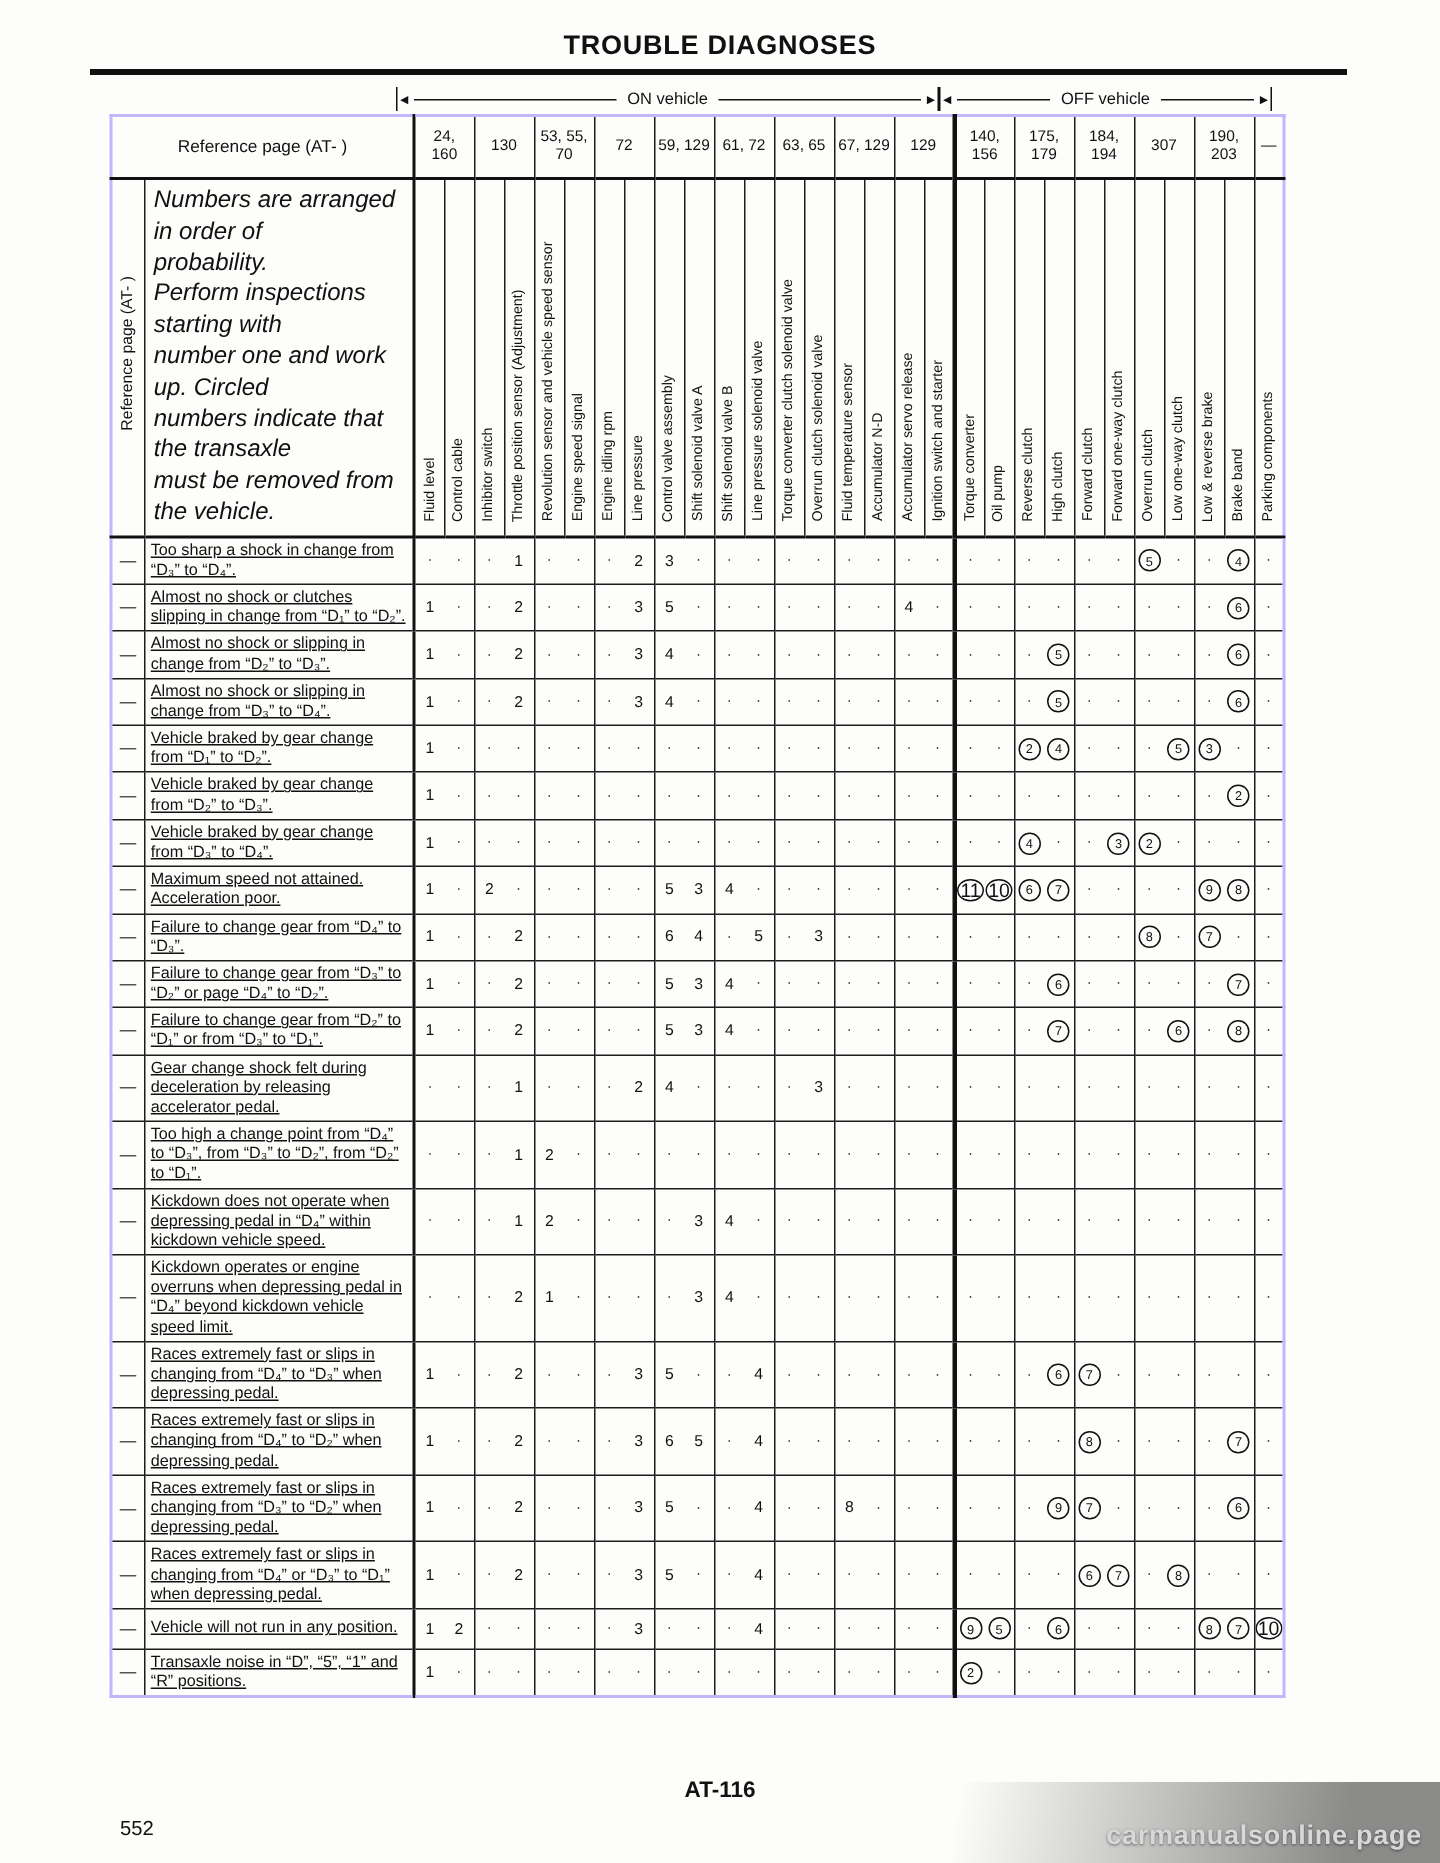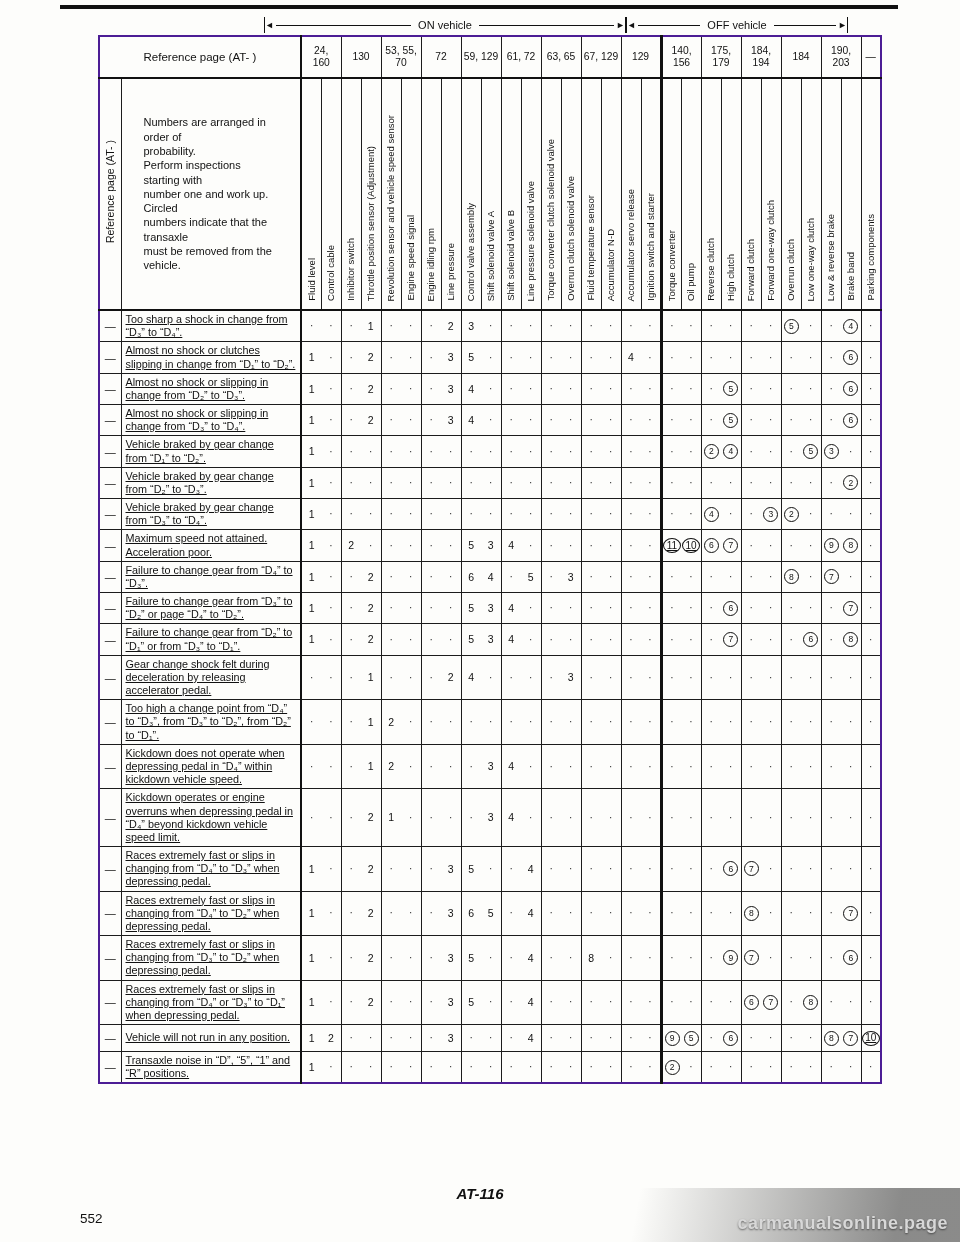--- a/index.html
+++ b/index.html
@@ -12,56 +12,57 @@
   .subtitle{ text-align:center;font-weight:bold;font-size:17px;margin-top:5px;}
 
   .arrowbar{display:flex;margin:8px 0 2px 264px;}
   .aseg{display:flex;align-items:center;height:16px;font-size:11px;}
   .aseg .ln{flex:1;border-top:1.5px solid #111;margin:0 2px;}
   .aseg .ah{font-size:9px;line-height:1;}
   .aseg .alabel{padding:0 5px;white-space:nowrap;}
   .aseg.on{width:360px;border-left:1.5px solid #111;}
   .aseg.off{width:220px;border-left:2px solid #111;border-right:1.5px solid #111;}
 
-  table.sym{border-collapse:collapse;table-layout:fixed;margin:0 0 0 98px;border:2px solid #4c1d95;}
+  table.sym{border-collapse:collapse;table-layout:fixed;margin:0 0 0 73px;border:2px solid #c4b5fd;}
   table.sym td{border:1px solid #1c1c1c;overflow:hidden;}
 
   .ref-header-cell{font-size:11.5px;text-align:center;vertical-align:middle;border-right:2px solid #111 !important;}
   .refcell{font-size:10.3px;text-align:center;vertical-align:middle;white-space:pre-line;line-height:1.15;padding:1px 0;}
   tr.ref-row td{height:38px;border-bottom:2px solid #111;}
 
   tr.header-row td{border-bottom:2px solid #111;}
   .rotref{vertical-align:middle;text-align:center;}
   .rotref span{display:inline-block;writing-mode:vertical-rl;transform:rotate(180deg);font-size:10.5px;white-space:nowrap;line-height:1;}
-  .note-cell{font-size:11px;padding:4px 22px;vertical-align:middle;white-space:pre-line;line-height:1.3;border-right:2px solid #111 !important;}
+  .note-cell{font-size:16px;padding:4px 6px;vertical-align:middle;white-space:pre-line;line-height:1.3;border-right:2px solid #111 !important;font-style:italic;}
   .vcell{height:224px;vertical-align:bottom;text-align:center;padding:2px 0 4px 0;}
   .vcell span{display:inline-block;writing-mode:vertical-rl;transform:rotate(180deg);font-size:9.5px;white-space:nowrap;line-height:1;}
 
   .dash-cell{text-align:center;font-size:11px;}
   .sym-cell{font-size:10.8px;padding:2px 4px;line-height:1.22;border-right:2px solid #111 !important;text-decoration:underline;}
   .grp{padding:0;vertical-align:middle;}
   .div-l{border-left:3px solid #111 !important;}
   .pair{display:flex;align-items:center;justify-content:space-around;min-height:26px;}
   .pos{flex:1;text-align:center;font-size:10.5px;line-height:1;}
   .pos.dot{font-size:10px;color:#222;}
   .circ{display:inline-flex;align-items:center;justify-content:center;width:13px;height:13px;border:1.2px solid #111;border-radius:50%;font-size:8.5px;line-height:1;}
-  .circ.w2{width:16px;font-size:10px;text-decoration:underline;}
+  .circ.w2{width:16px;font-size:13px;}
 
-  .footer-code{position:absolute;bottom:40px;left:0;right:0;text-align:center;font-weight:bold;font-size:15px;font-style:italic;}
+  .footer-code{position:absolute;bottom:40px;left:0;right:0;text-align:center;font-weight:bold;font-size:15px;}
   .page-num{position:absolute;bottom:16px;left:80px;font-size:13.5px;}
   .wm-band{position:absolute;right:0;bottom:0;width:430px;height:54px;
     background:linear-gradient(100deg, rgba(255,255,255,0) 25%, rgba(45,45,45,.55) 85%);}
   .watermark{position:absolute;bottom:8px;right:12px;font-size:18px;font-weight:bold;
     color:#d8d8d8;letter-spacing:.5px;text-shadow:0 1px 2px rgba(0,0,0,.5);}
 </style>
 </head>
 <body>
 
 <div class="page">
 
+  <div class="title">TROUBLE DIAGNOSES</div>
   <div class="rule"></div>
 
   <div class="arrowbar">
     <div class="aseg on">
       <span class="ah">◄</span>
       <span class="ln"></span>
       <span class="alabel">ON vehicle</span>
       <span class="ln"></span>
       <span class="ah">►</span>
     </div>
@@ -121,21 +122,21 @@
           <td colspan="2" class="refcell">61, 72</td>
           <td colspan="2" class="refcell">63, 65</td>
           <td colspan="2" class="refcell">67, 129</td>
           <td colspan="2" class="refcell">129</td>
           <td colspan="2" class="refcell div-l">140,
 156</td>
           <td colspan="2" class="refcell">175,
 179</td>
           <td colspan="2" class="refcell">184,
 194</td>
-          <td colspan="2" class="refcell">184</td>
+          <td colspan="2" class="refcell">307</td>
           <td colspan="2" class="refcell">190,
 203</td>
           <td colspan="1" class="refcell">—</td>
         </tr>
       <tr class="header-row" id="header-row">
         <td class="rotref">
           <span>Reference page (AT-  )</span>
         </td>
         <td class="note-cell">Numbers are arranged in order of
 probability.

